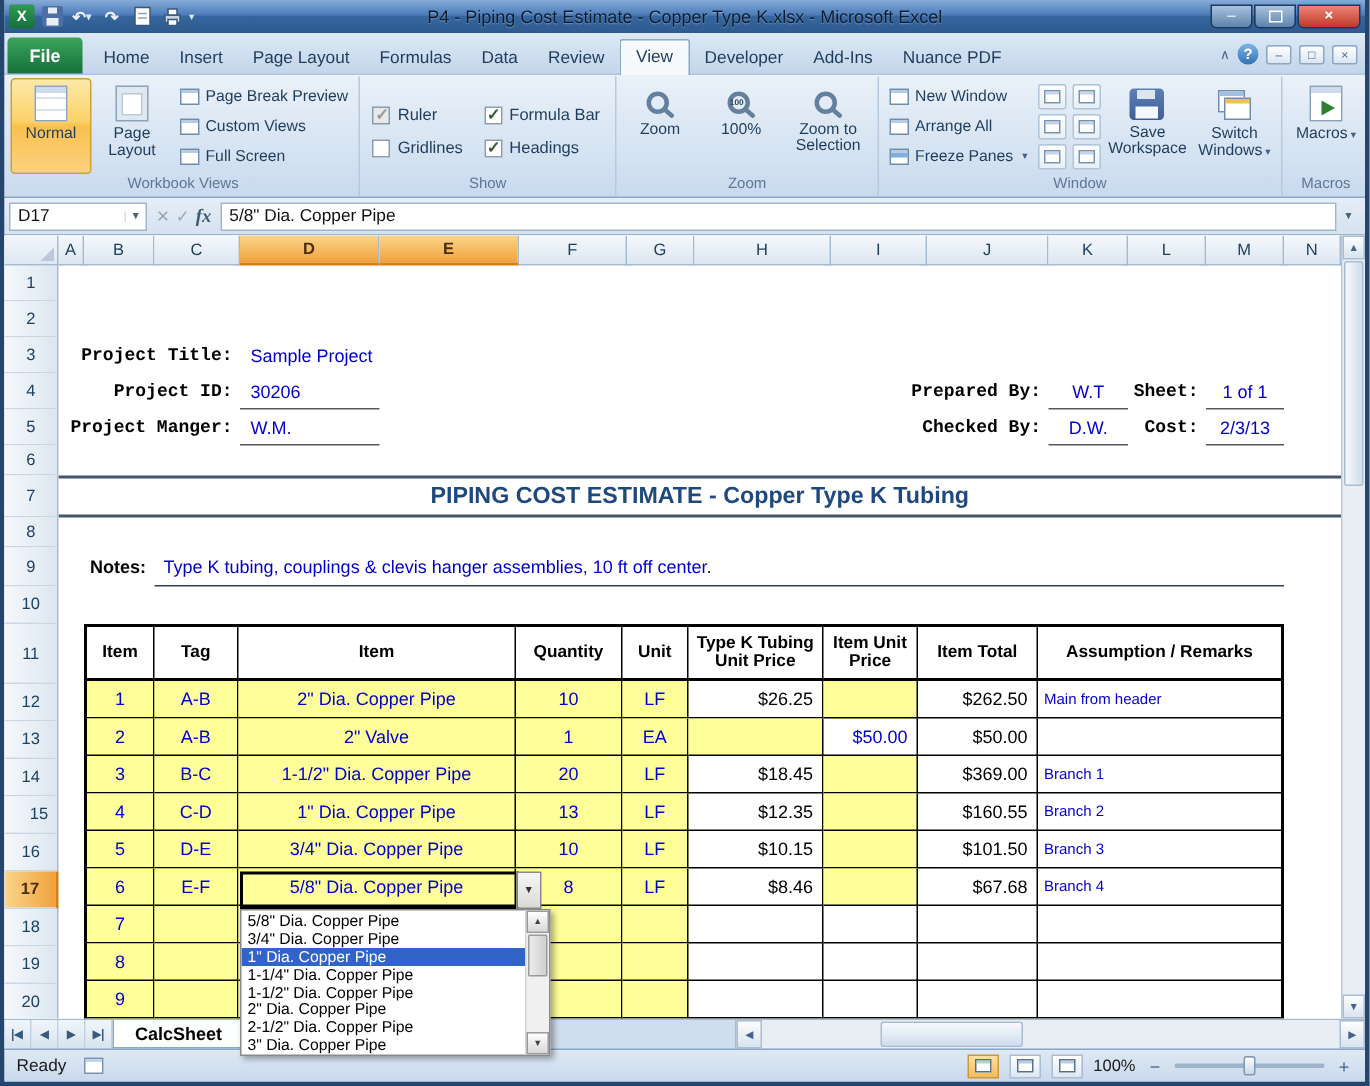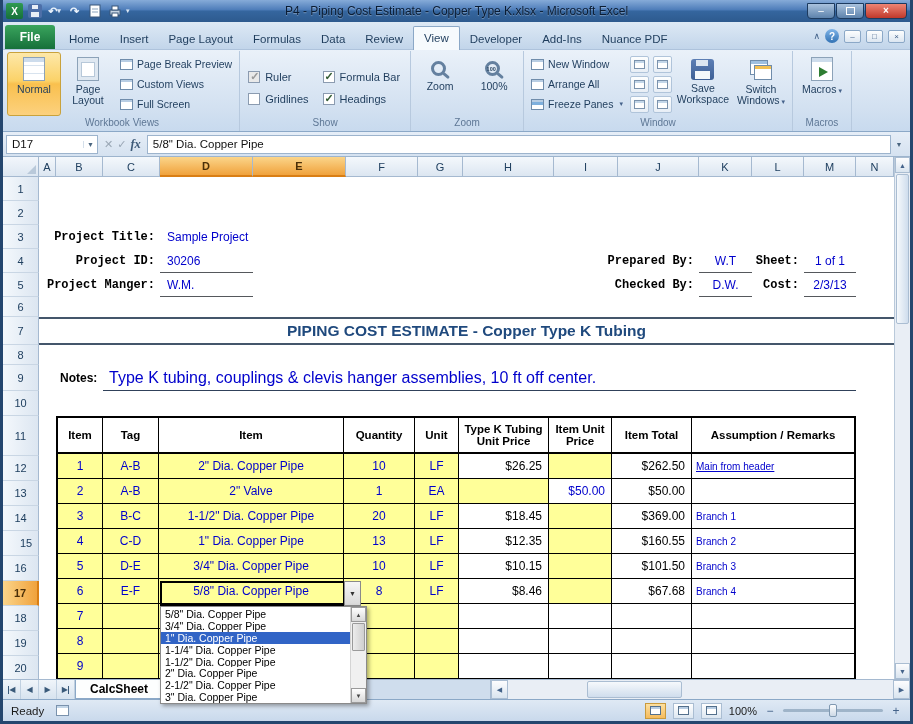--- a/index.html
+++ b/index.html
@@ -89,21 +89,21 @@
   .rh{background:linear-gradient(90deg,#f4f8fc,#dce6f1);border-right:1px solid #a5b9d0;border-bottom:1px solid #c9d6e4;font-size:11px;color:#204060;display:flex;align-items:center;justify-content:center;}
   .ch.selhdr{background:linear-gradient(#fbd58a,#f0a23c);border-bottom:2px solid #d97e14;color:#4a2f08;font-weight:bold;}
   .rh.selhdr{background:linear-gradient(90deg,#fbd58a,#f0a23c);border-right:2px solid #d97e14;color:#4a2f08;font-weight:bold;}
 
   .lbl{font-weight:bold;font-size:12px;color:#000;display:flex;align-items:center;white-space:nowrap;}
   .lbl.r{justify-content:flex-end;padding-right:5px;font-family:Liberation Mono, monospace;}
   .val{color:var(--blue);font-size:12px;display:flex;align-items:center;padding-left:7px;white-space:nowrap;}
   .val.c{justify-content:center;padding-left:0;}
   .und{border-bottom:1px solid #55585c;}
   .main-title{display:flex;align-items:center;justify-content:center;font-weight:bold;font-size:15.5px;color:var(--navy);border-top:2px solid #44566b;border-bottom:2px solid #44566b;}
-  .notes-text{color:var(--blue);font-size:16px;border-bottom:1px solid #30415a;display:flex;align-items:center;padding-left:6px;white-space:nowrap;}
+  .notes-text{color:var(--blue);font-size:12px;border-bottom:1px solid #30415a;display:flex;align-items:center;padding-left:6px;white-space:nowrap;}
 
   
   .table-wrap{grid-column:3/15;grid-row:12/22;border:2px solid #000;display:grid;background:#fff;
     grid-template-columns:45px 56px 185px 71px 44px 90px 63px 80px 1fr;
     grid-template-rows:36px repeat(9,25px);}
   .th{border-right:1px solid #000;border-bottom:2px solid #000;font-weight:bold;font-size:11.5px;line-height:12px;display:flex;align-items:center;justify-content:center;text-align:center;padding:0 2px;color:#000;}
   .td{border-right:1px solid #000;border-bottom:1px solid #000;font-size:12px;display:flex;align-items:center;justify-content:center;color:#000;overflow:hidden;white-space:nowrap;}
   .th.last,.td.last{border-right:none;}
   .td.yellow{background:var(--yellow);}
   .td.blue{color:var(--blue);}
@@ -274,20 +274,24 @@
         <div class="bigbtn">
           <span class="ico-mag"></span>
           <span class="bl">Zoom</span>
         </div>
         <div class="bigbtn">
           <span class="ico-mag">
               <span class="m100">100</span>
             </span>
           <span class="bl">100%</span>
         </div>
+        <div class="bigbtn" style="width:62px">
+          <span class="ico-mag"></span>
+          <span class="bl">Zoom to Selection</span>
+        </div>
       </div>
       <div class="glabel">Zoom</div>
     </div>
 
     <div class="rgroup">
       <div class="gc">
         <div class="smallcol">
           <div class="smallbtn">
               <span class="wico"></span>
               <span>New Window</span>
@@ -400,21 +404,21 @@
           <div class="th" style="grid-area: 1 / 8;">Item Total</div>
           <div class="th last" style="grid-area: 1 / 9;">Assumption / Remarks</div>
           <div class="td c-mid yellow blue" style="grid-area: 2 / 1;">1</div>
           <div class="td c-mid yellow blue" style="grid-area: 2 / 2;">A-B</div>
           <div class="td c-mid yellow blue" style="grid-area: 2 / 3;">2" Dia. Copper Pipe</div>
           <div class="td c-mid yellow blue" style="grid-area: 2 / 4;">10</div>
           <div class="td c-mid yellow blue" style="grid-area: 2 / 5;">LF</div>
           <div class="td c-price" style="grid-area: 2 / 6;">$26.25</div>
           <div class="td c-price blue yellow" style="grid-area: 2 / 7;"></div>
           <div class="td c-price" style="grid-area: 2 / 8;">$262.50</div>
-          <div class="td c-remarks blue last" style="grid-area: 2 / 9; text-decoration: underline;">Main from header</div>
+          <div class="td c-remarks blue last" style="grid-area: 2 / 9;">Main from header</div>
           <div class="td c-mid yellow blue" style="grid-area: 3 / 1;">2</div>
           <div class="td c-mid yellow blue" style="grid-area: 3 / 2;">A-B</div>
           <div class="td c-mid yellow blue" style="grid-area: 3 / 3;">2" Valve</div>
           <div class="td c-mid yellow blue" style="grid-area: 3 / 4;">1</div>
           <div class="td c-mid yellow blue" style="grid-area: 3 / 5;">EA</div>
           <div class="td c-price yellow" style="grid-area: 3 / 6;"></div>
           <div class="td c-price blue" style="grid-area: 3 / 7;">$50.00</div>
           <div class="td c-price" style="grid-area: 3 / 8;">$50.00</div>
           <div class="td c-remarks blue last" style="grid-area: 3 / 9;"></div>
           <div class="td c-mid yellow blue" style="grid-area: 4 / 1;">3</div>

